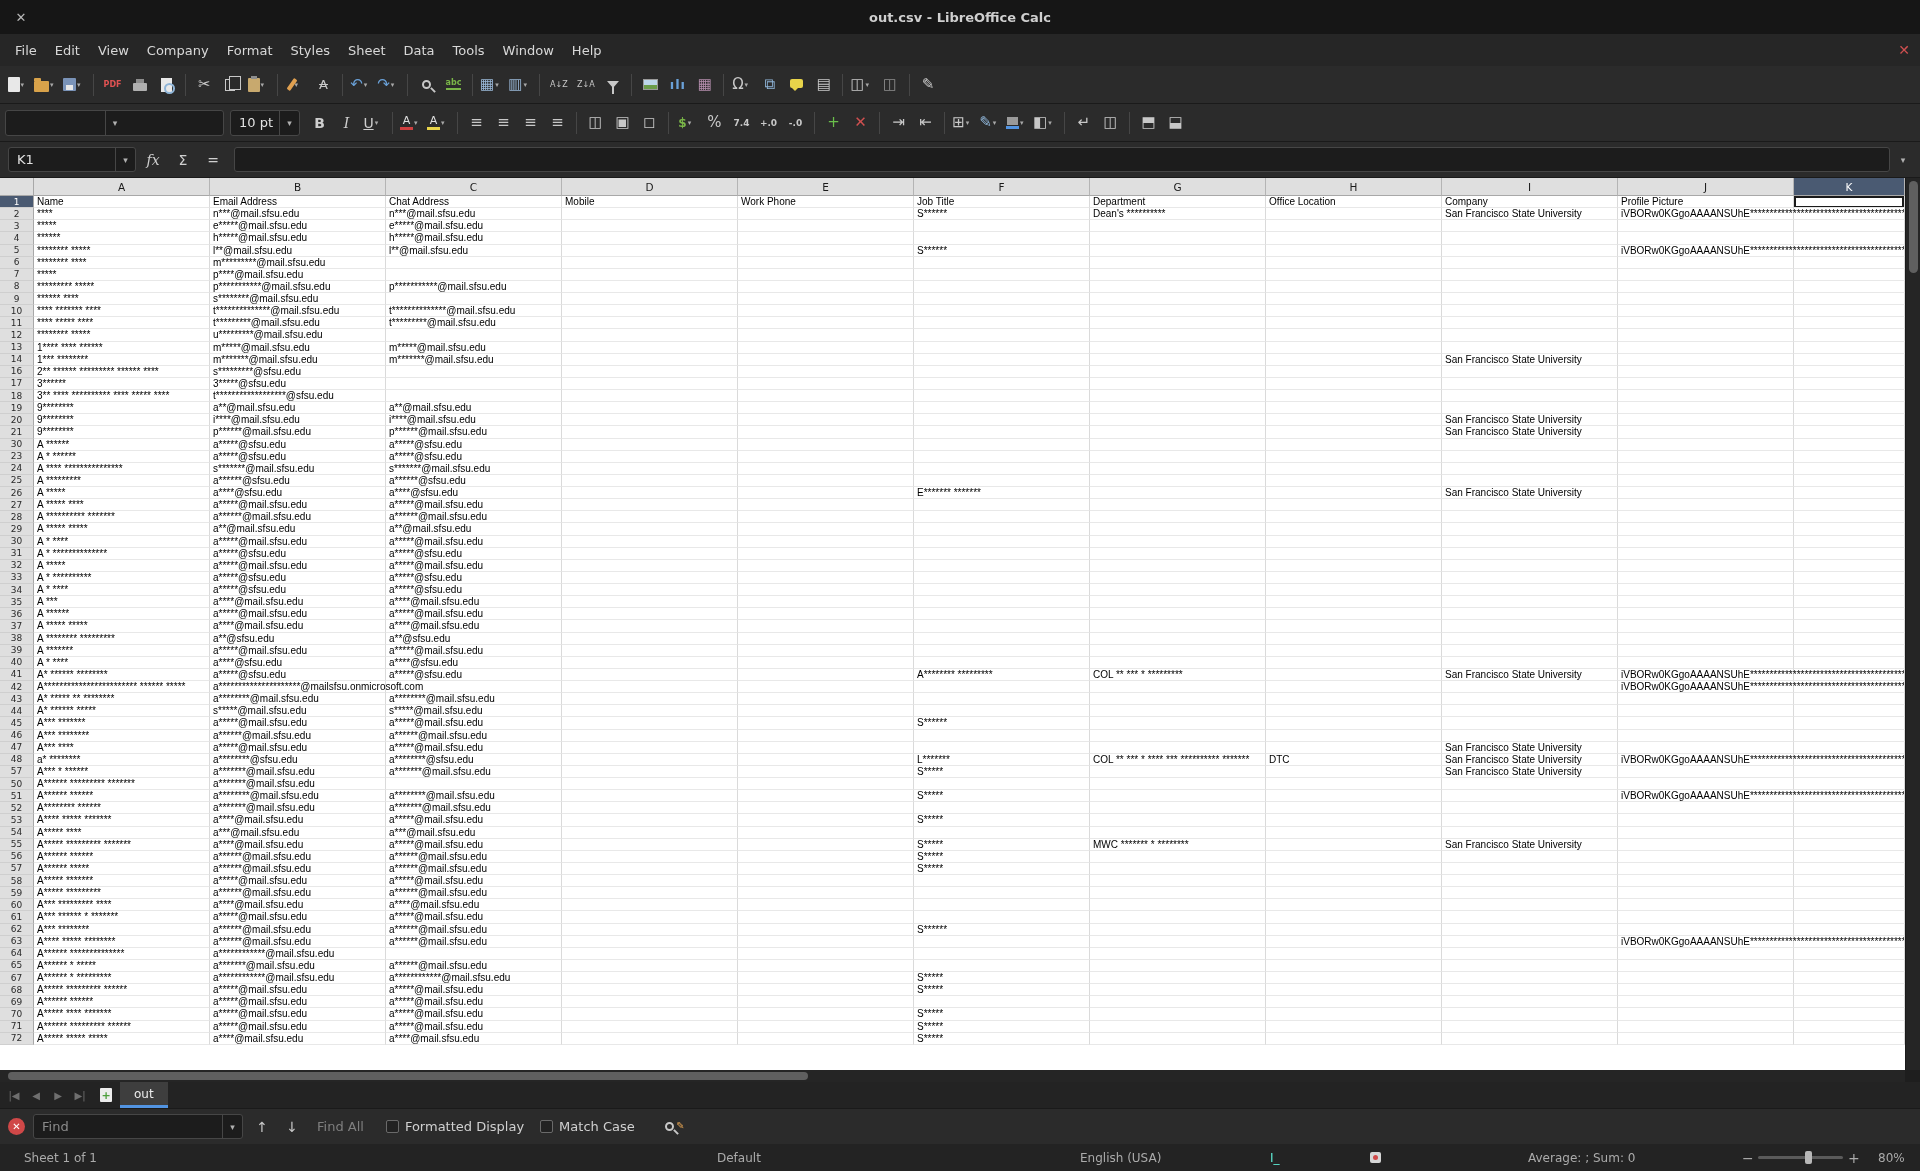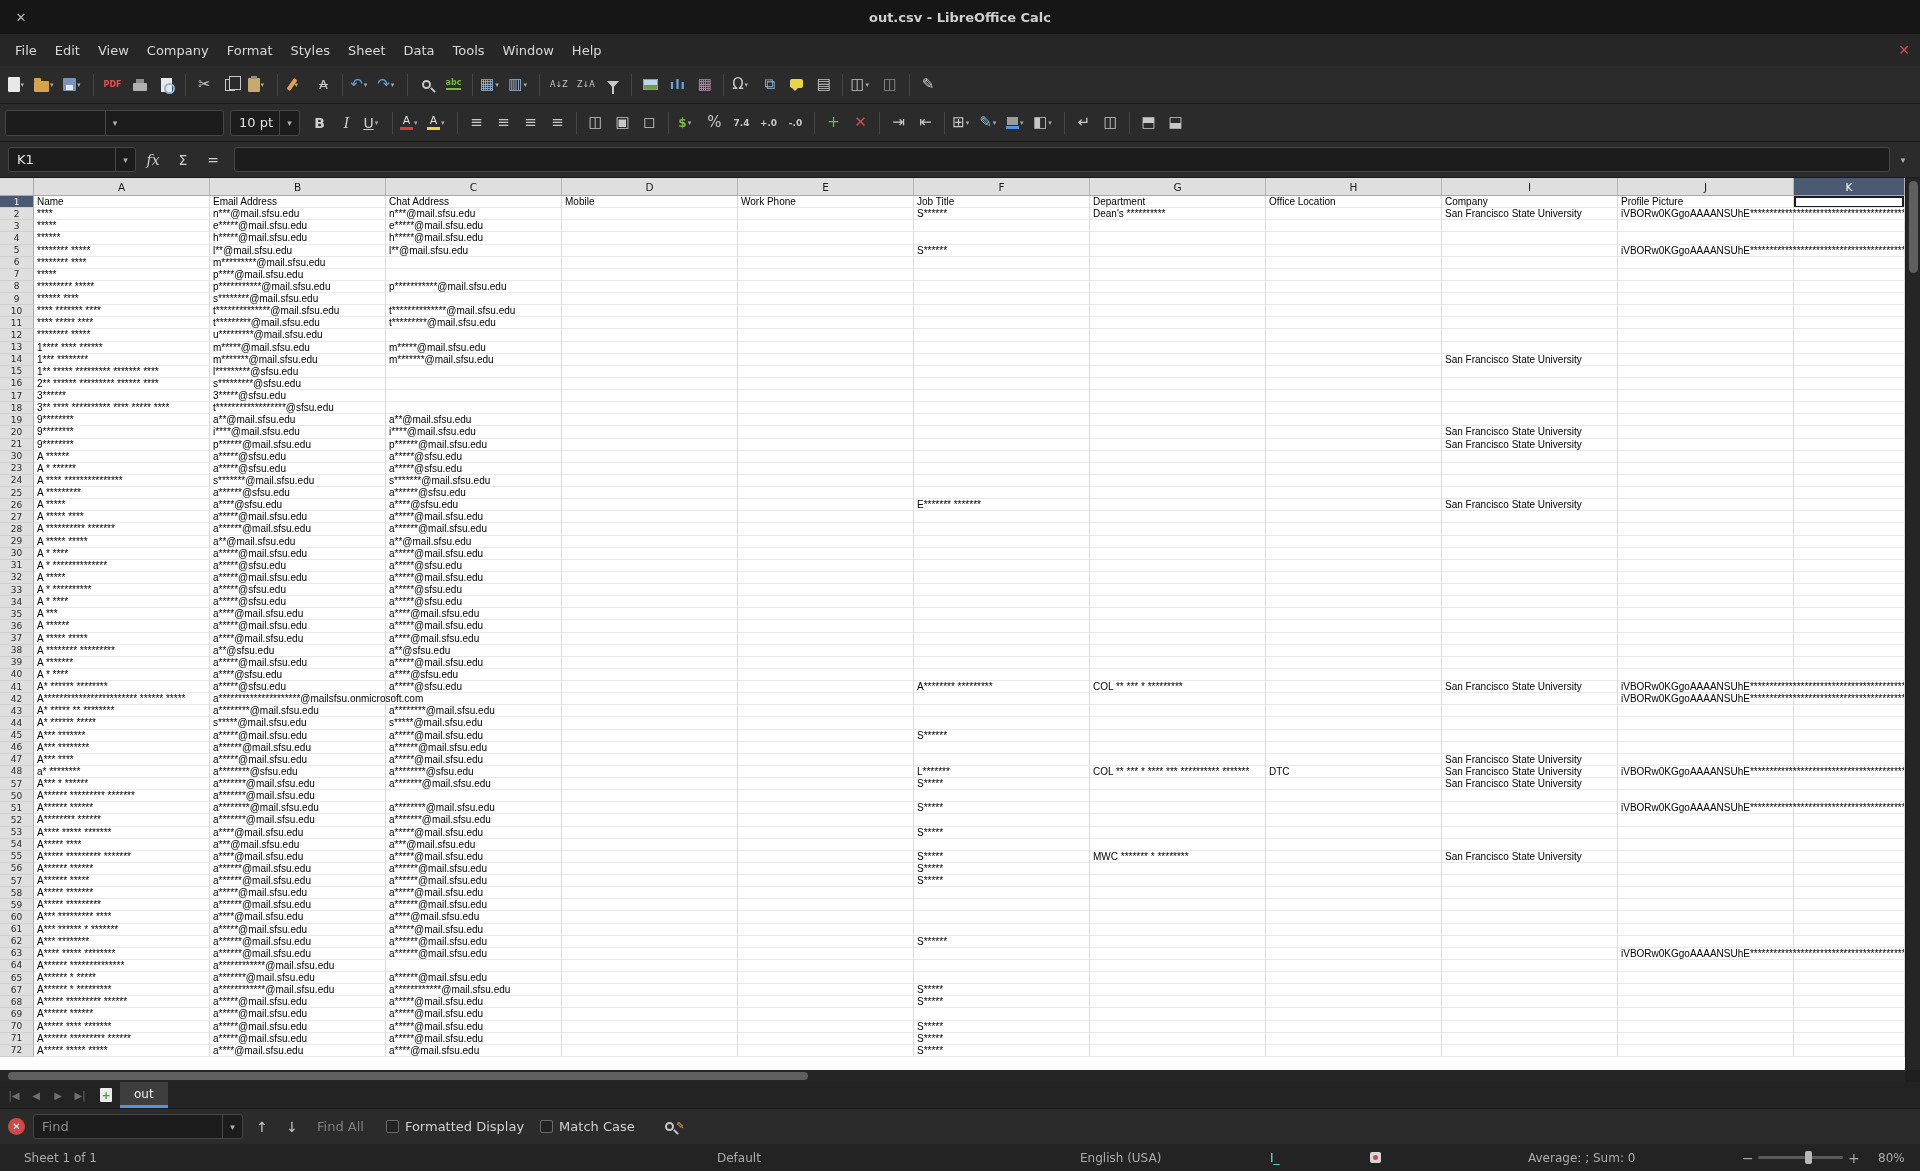--- a/index.html
+++ b/index.html
@@ -604,34 +604,20 @@
           <div class="g-cell flow" style="width: 176px;"></div>
           <div class="g-cell flow" style="width: 176px;"></div>
           <div class="g-cell flow" style="width: 176px;"></div>
           <div class="g-cell flow" style="width: 176px;"></div>
           <div class="g-cell clip" style="width: 176px;"></div>
           <div class="g-cell flow" style="width: 176px;">San Francisco State University</div>
           <div class="g-cell flow" style="width: 176px;"></div>
           <div class="g-cell flow" style="width: 111px;"></div>
         </div>
         <div class="g-row">
-          <div class="g-rowh">15</div>
-          <div class="g-cell clip" style="width: 176px;">1** ***** ********* ******* ****</div>
-          <div class="g-cell flow" style="width: 176px;">l*********@sfsu.edu</div>
-          <div class="g-cell flow" style="width: 176px;"></div>
-          <div class="g-cell flow" style="width: 176px;"></div>
-          <div class="g-cell flow" style="width: 176px;"></div>
-          <div class="g-cell flow" style="width: 176px;"></div>
-          <div class="g-cell flow" style="width: 176px;"></div>
-          <div class="g-cell flow" style="width: 176px;"></div>
-          <div class="g-cell flow" style="width: 176px;"></div>
-          <div class="g-cell flow" style="width: 176px;"></div>
-          <div class="g-cell flow" style="width: 111px;"></div>
-        </div>
-        <div class="g-row">
           <div class="g-rowh">16</div>
           <div class="g-cell clip" style="width: 176px;">2** ****** ********* ****** ****</div>
           <div class="g-cell flow" style="width: 176px;">s*********@sfsu.edu</div>
           <div class="g-cell flow" style="width: 176px;"></div>
           <div class="g-cell flow" style="width: 176px;"></div>
           <div class="g-cell flow" style="width: 176px;"></div>
           <div class="g-cell flow" style="width: 176px;"></div>
           <div class="g-cell flow" style="width: 176px;"></div>
           <div class="g-cell flow" style="width: 176px;"></div>
           <div class="g-cell flow" style="width: 176px;"></div>

